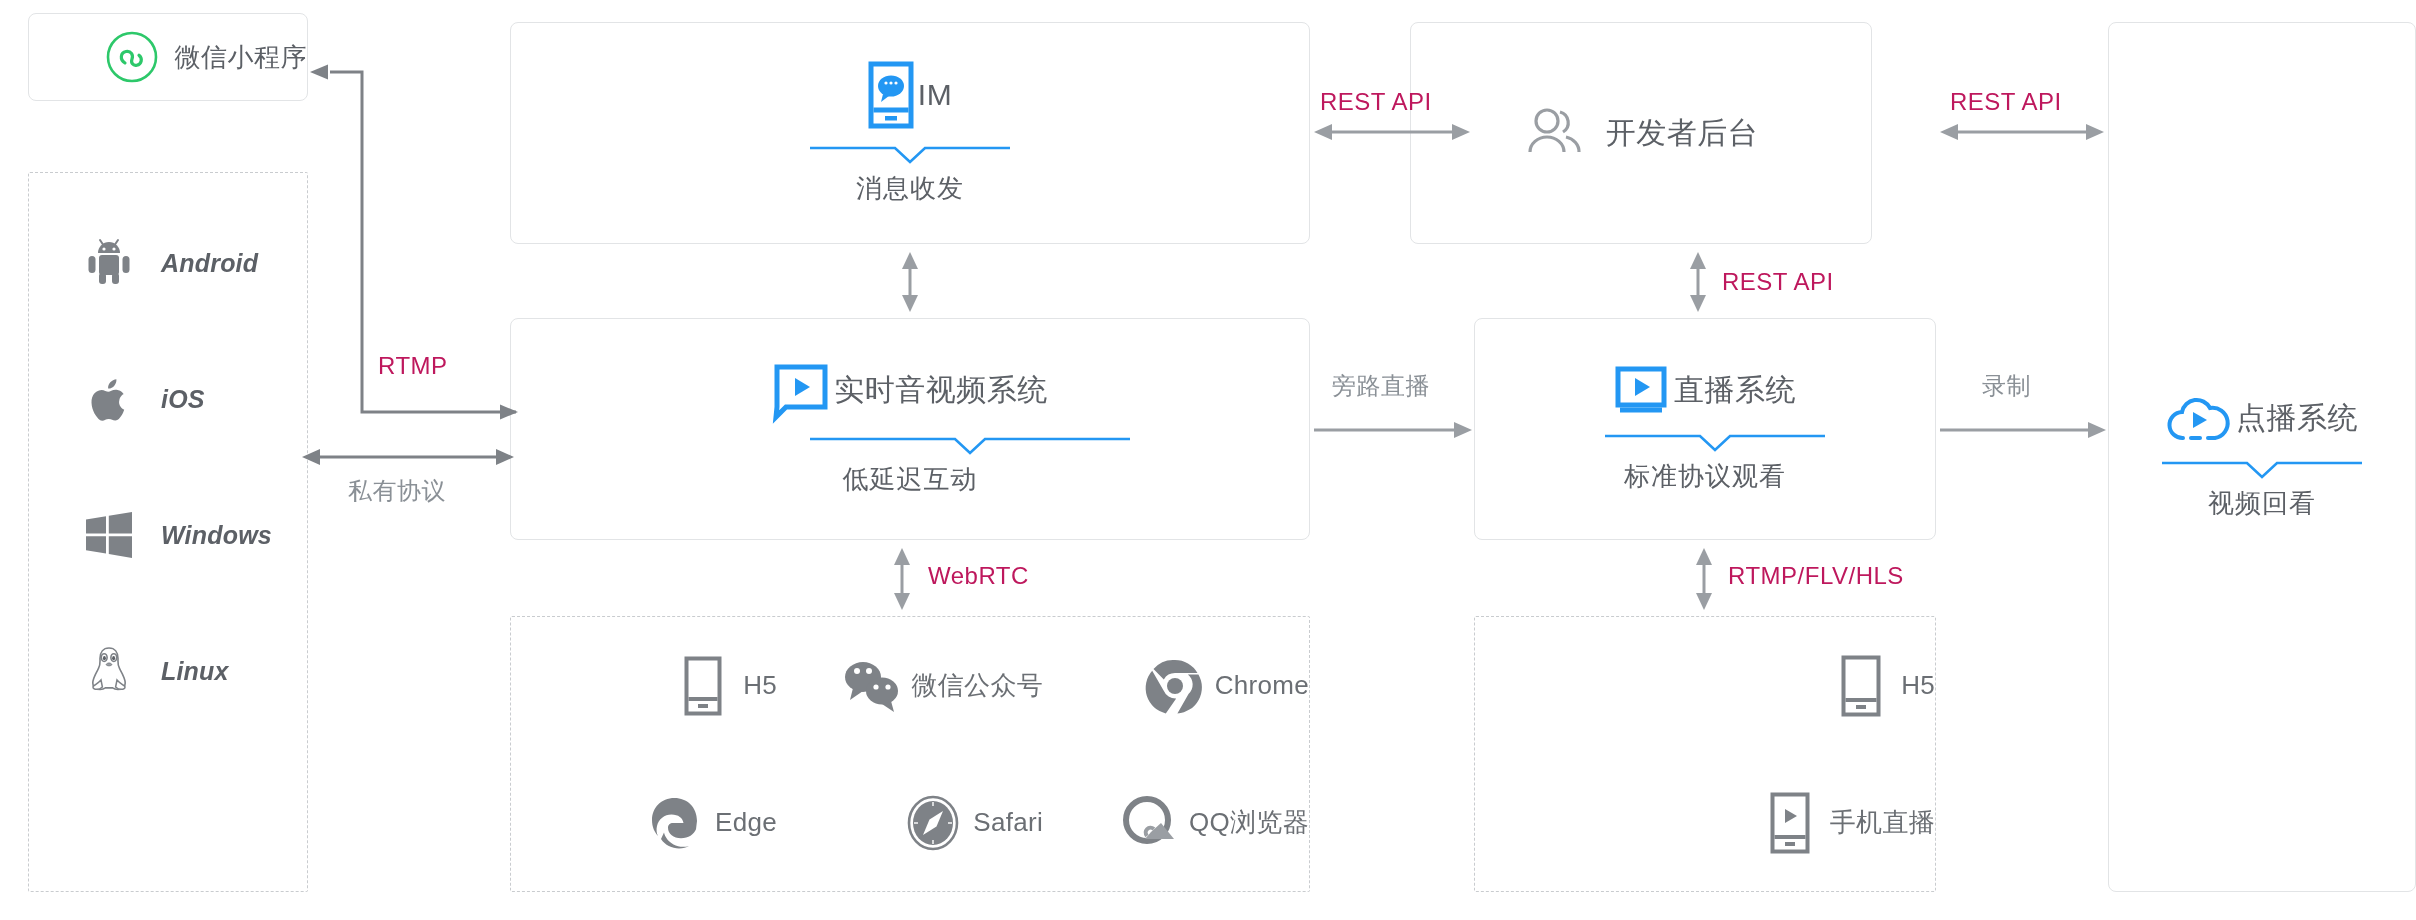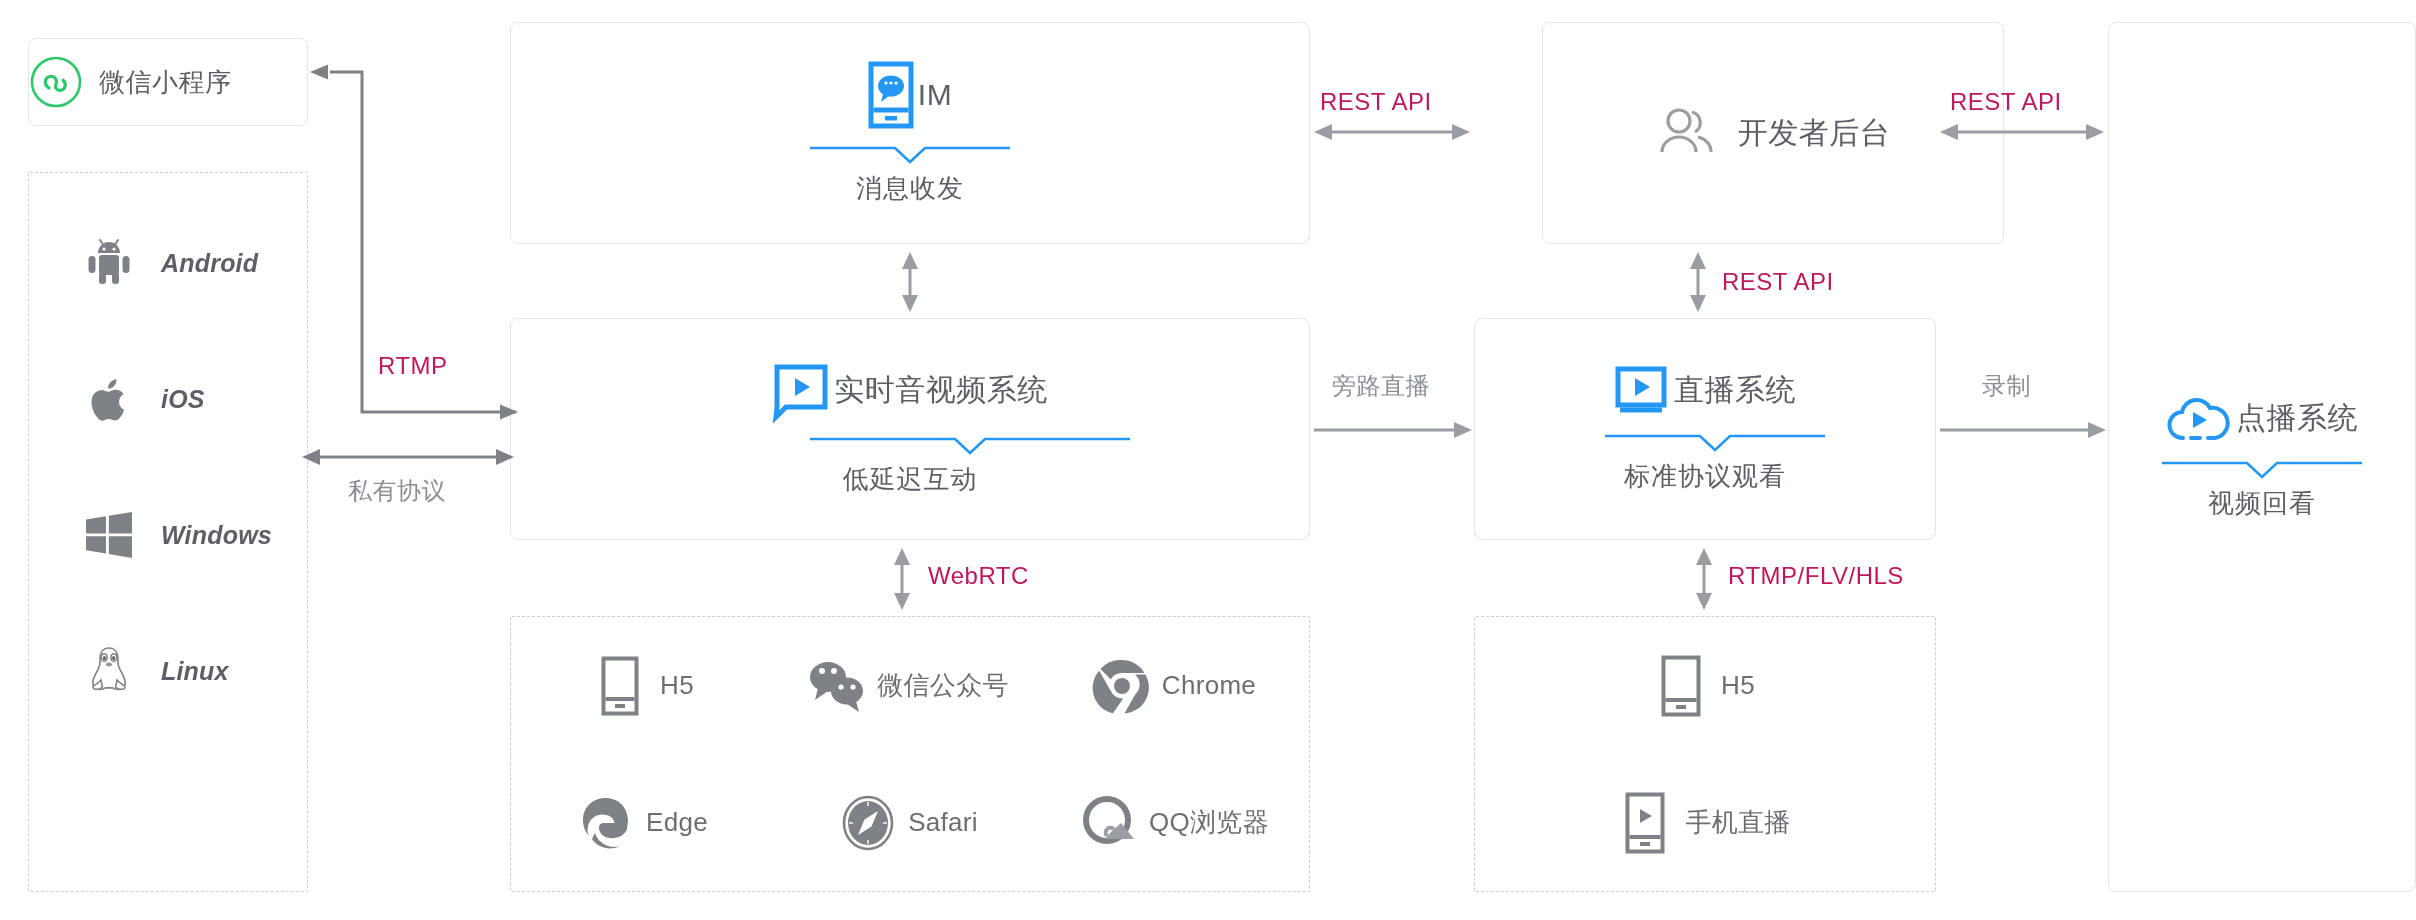--- a/index.html
+++ b/index.html
@@ -30,22 +30,22 @@
   .dashed-box {
     position: absolute;
     border: 1.5px dashed #c9cccf;
     border-radius: 2px;
     background: #fff;
     box-sizing: border-box;
   }
 
   
   #wechat-mini {
-    left: 28px; top: 38px; width: 280px; height: 88px;
-    display: flex; align-items: center; justify-content: flex-start;
+    left: 28px; top: 13px; width: 280px; height: 88px;
+    display: flex; align-items: center; justify-content: flex-end;
   }
   .wx-mini-inner { display: flex; align-items: center; gap: 16px; }
   .wx-mini-label {
     font-size: 26px; color: #5c6066; letter-spacing: 0.5px;
   }
 
   
   #platform-panel {
     left: 28px; top: 172px; width: 280px; height: 720px;
     padding-top: 22px;
@@ -84,21 +84,21 @@
   .module-sep {
     width: 200px; height: 22px; margin: 14px 0 6px 0;
   }
   .module-sub {
     font-size: 26px; color: #5c6066; letter-spacing: 1px;
     white-space: nowrap;
   }
 
   #im-card      { left: 510px;  top: 22px;  width: 800px; height: 222px; }
   #rtc-card     { left: 510px;  top: 318px; width: 800px; height: 222px; }
-  #dev-card     { left: 1542px; top: 22px;  width: 462px; height: 222px; }
+  #dev-card     { left: 1410px; top: 22px;  width: 462px; height: 222px; }
   #live-card    { left: 1474px; top: 318px; width: 462px; height: 222px; }
   #vod-card     { left: 2108px; top: 22px;  width: 308px; height: 870px; }
 
   #dev-card .module-head { gap: 20px; }
 
   
   #browser-panel {
     left: 510px; top: 616px; width: 800px; height: 276px;
     display: grid;
     grid-template-columns: repeat(3, 1fr);
@@ -106,21 +106,21 @@
     align-items: center;
   }
   #mobile-panel {
     left: 1474px; top: 616px; width: 462px; height: 276px;
     display: grid;
     grid-template-columns: 1fr;
     grid-template-rows: repeat(2, 1fr);
     align-items: center;
   }
   .client-item {
-    display: flex; align-items: center; justify-content: center;
+    display: flex; align-items: center; justify-content: flex-end;
     gap: 14px;
   }
   .client-icon { width: 52px; height: 56px; display:flex; align-items:center; justify-content:center; flex:none;}
   .client-label {
     font-size: 26px; color: #6b6f74; letter-spacing: 0.3px;
     white-space: nowrap;
   }
 
   
   .conn { position: absolute; }

